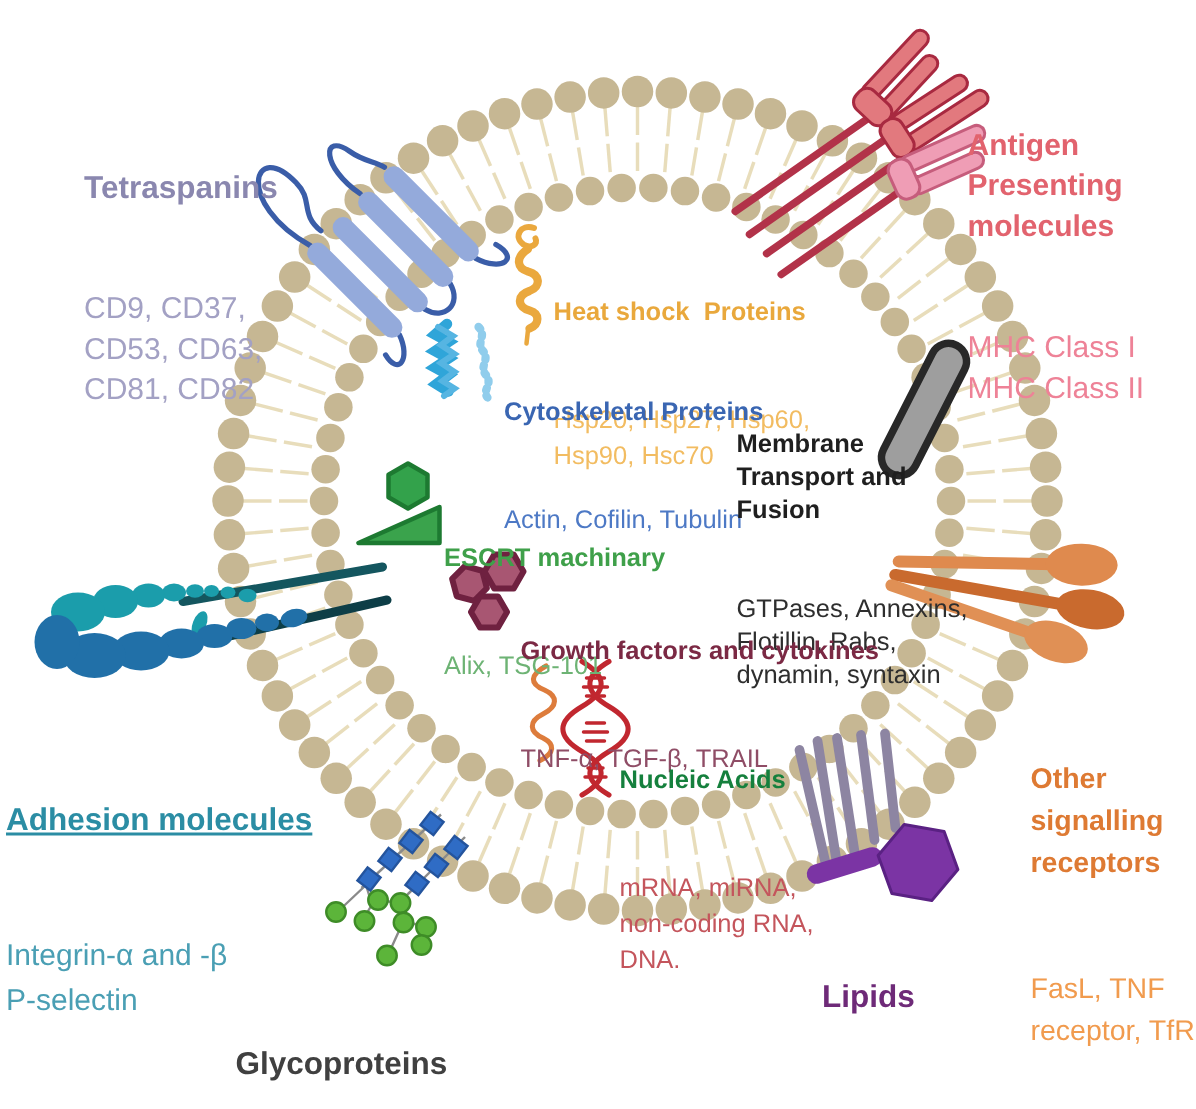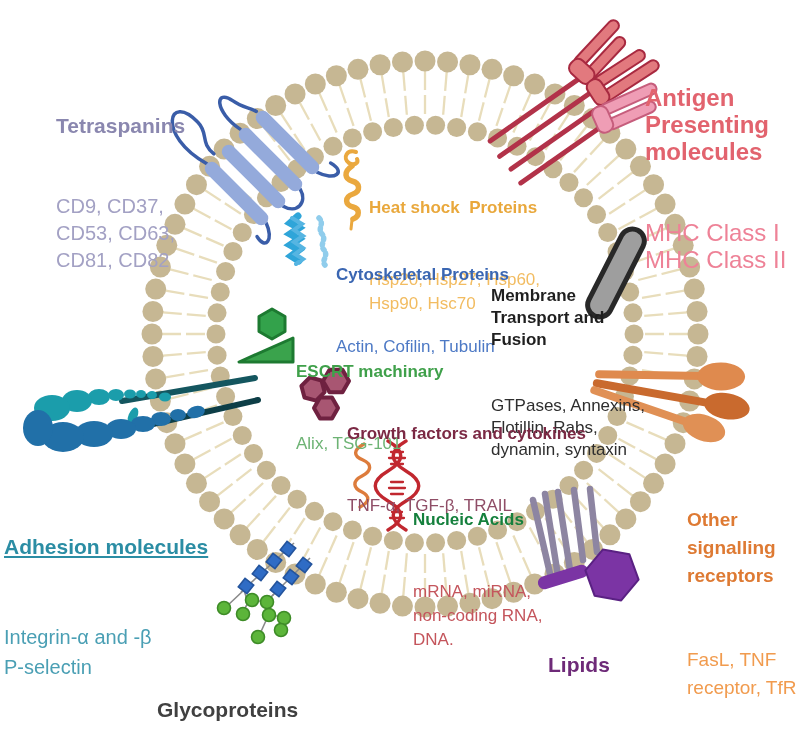--- a/index.html
+++ b/index.html
@@ -9,21 +9,21 @@
   }
   #scene{position:absolute;left:0;top:0;}
   .label{position:absolute;white-space:pre-wrap;}
   .label .t{display:block;font-weight:bold;}
   .label .b{display:block;}
 
   .lbl-tetraspanins{left:56px;top:58px;font-size:20px;line-height:27px;}
   .lbl-tetraspanins .t{color:#8a87af;font-size:21px;}
   .lbl-tetraspanins .b{color:#a3a1c4;}
 
-  .lbl-antigen{left:645px;top:30px;font-size:24px;line-height:27px;}
+  .lbl-antigen{left:645px;top:30px;font-size:20px;line-height:27px;}
   .lbl-antigen .t{color:#e2636e;}
   .lbl-antigen .b{color:#ee8297;}
 
   .lbl-heat{left:369px;top:148px;font-size:17px;line-height:24px;}
   .lbl-heat .t{color:#e9a83c;}
   .lbl-heat .b{color:#f2bc61;}
 
   .lbl-cyto{left:336px;top:215px;font-size:17px;line-height:24px;}
   .lbl-cyto .t{color:#3a66b2;}
   .lbl-cyto .b{color:#4d79c5;}

